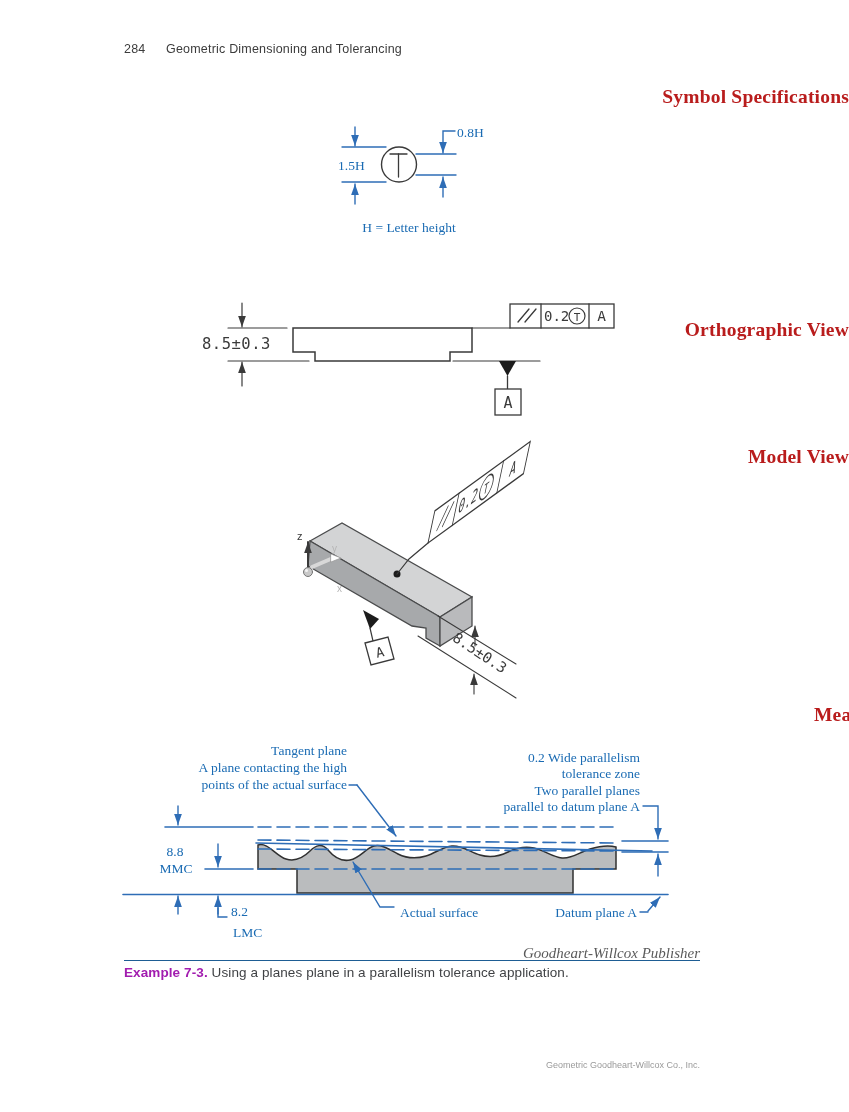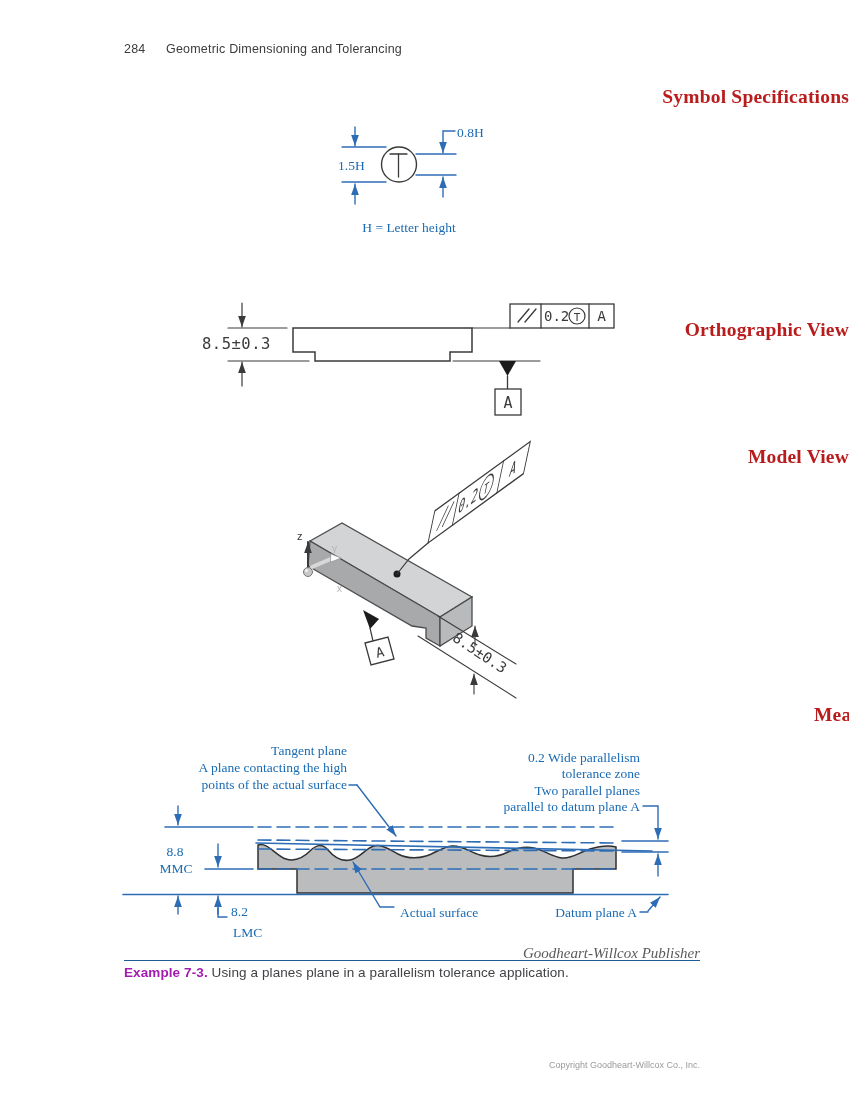--- a/index.html
+++ b/index.html
@@ -202,15 +202,15 @@
         <text class="blab" x="400" y="917">Actual surface</text>
         <text class="blab" x="637" y="917" text-anchor="end">Datum plane A</text>
       </g>
     </g>
   </svg>
 
   <div class="abs credit">Goodheart-Willcox Publisher</div>
   <div class="abs caption-rule"></div>
   <div class="abs caption"><span class="ex">Example 7-3.</span><span> Using a planes plane in a parallelism tolerance application.</span></div>
 
-  <div class="abs footer">Copyright Goodheart-Willcox Co., Inc.</div>
+  <div class="abs footer">Geometric Goodheart-Willcox Co., Inc.</div>
 
 </div>
 
 </body></html>

